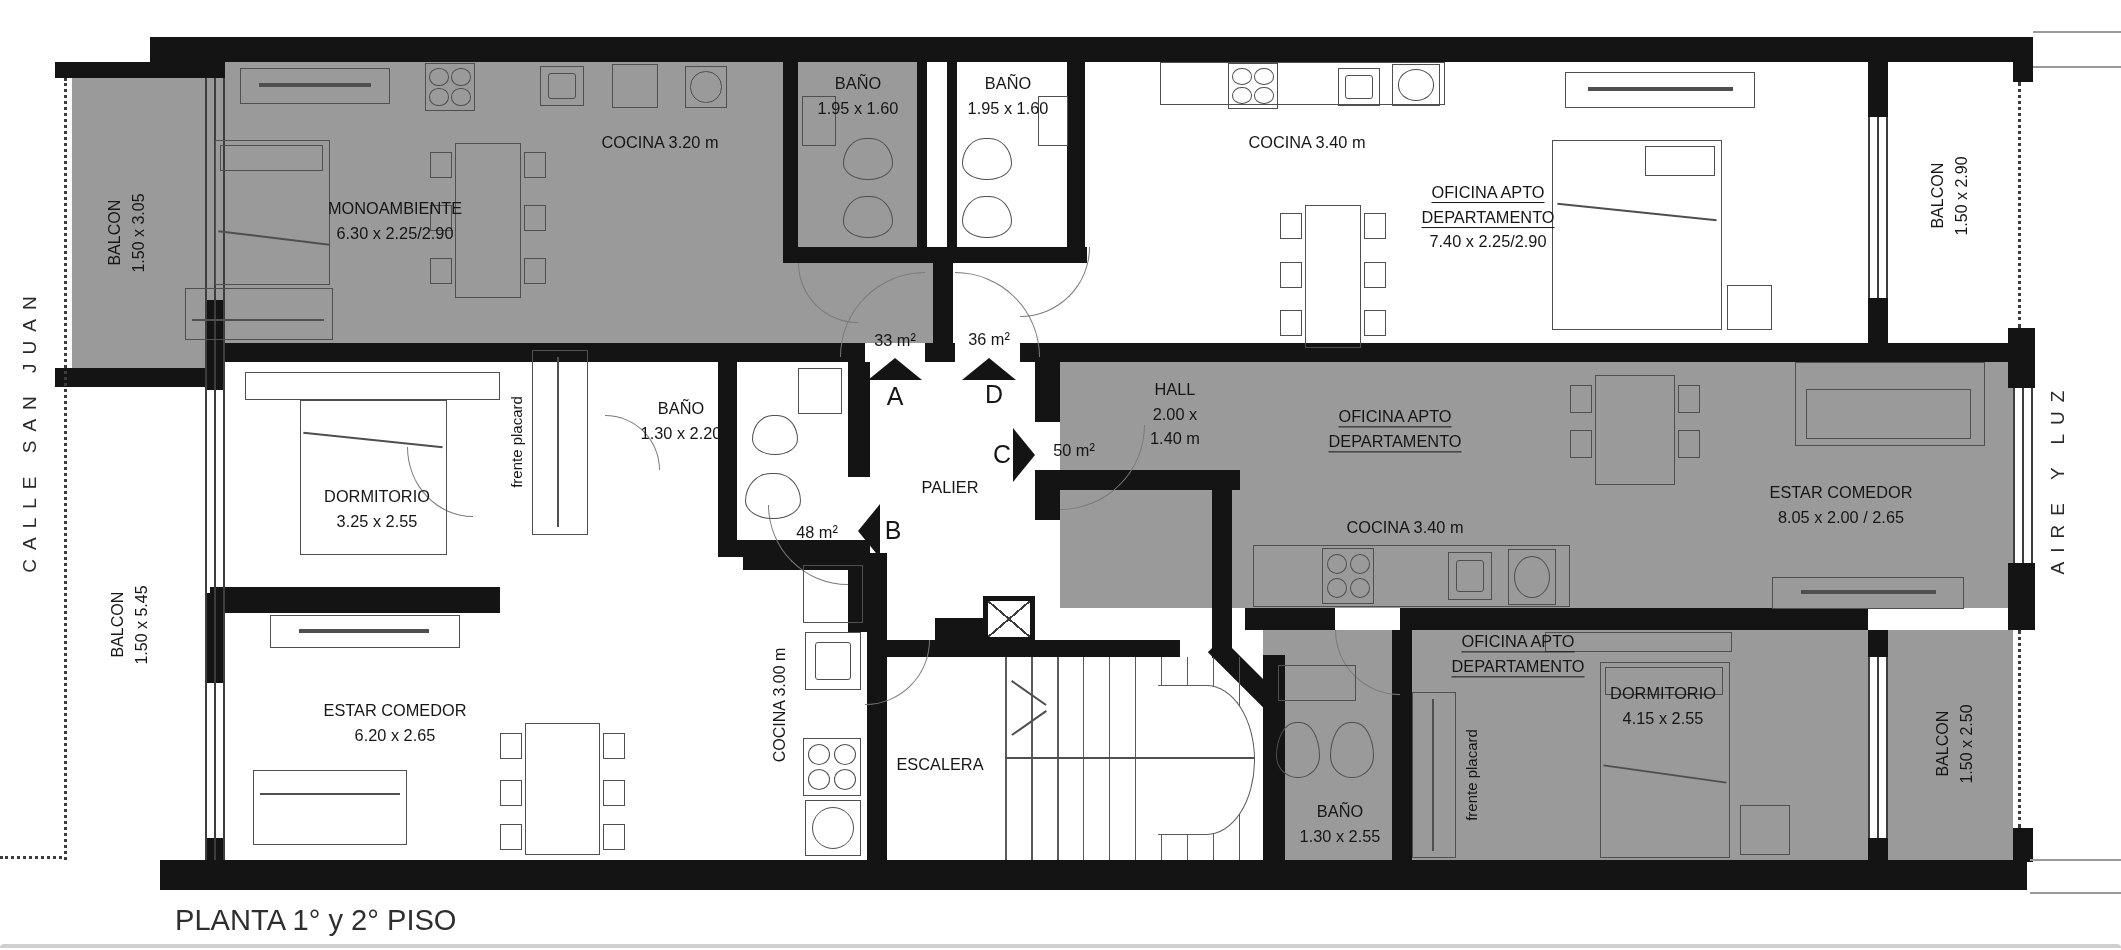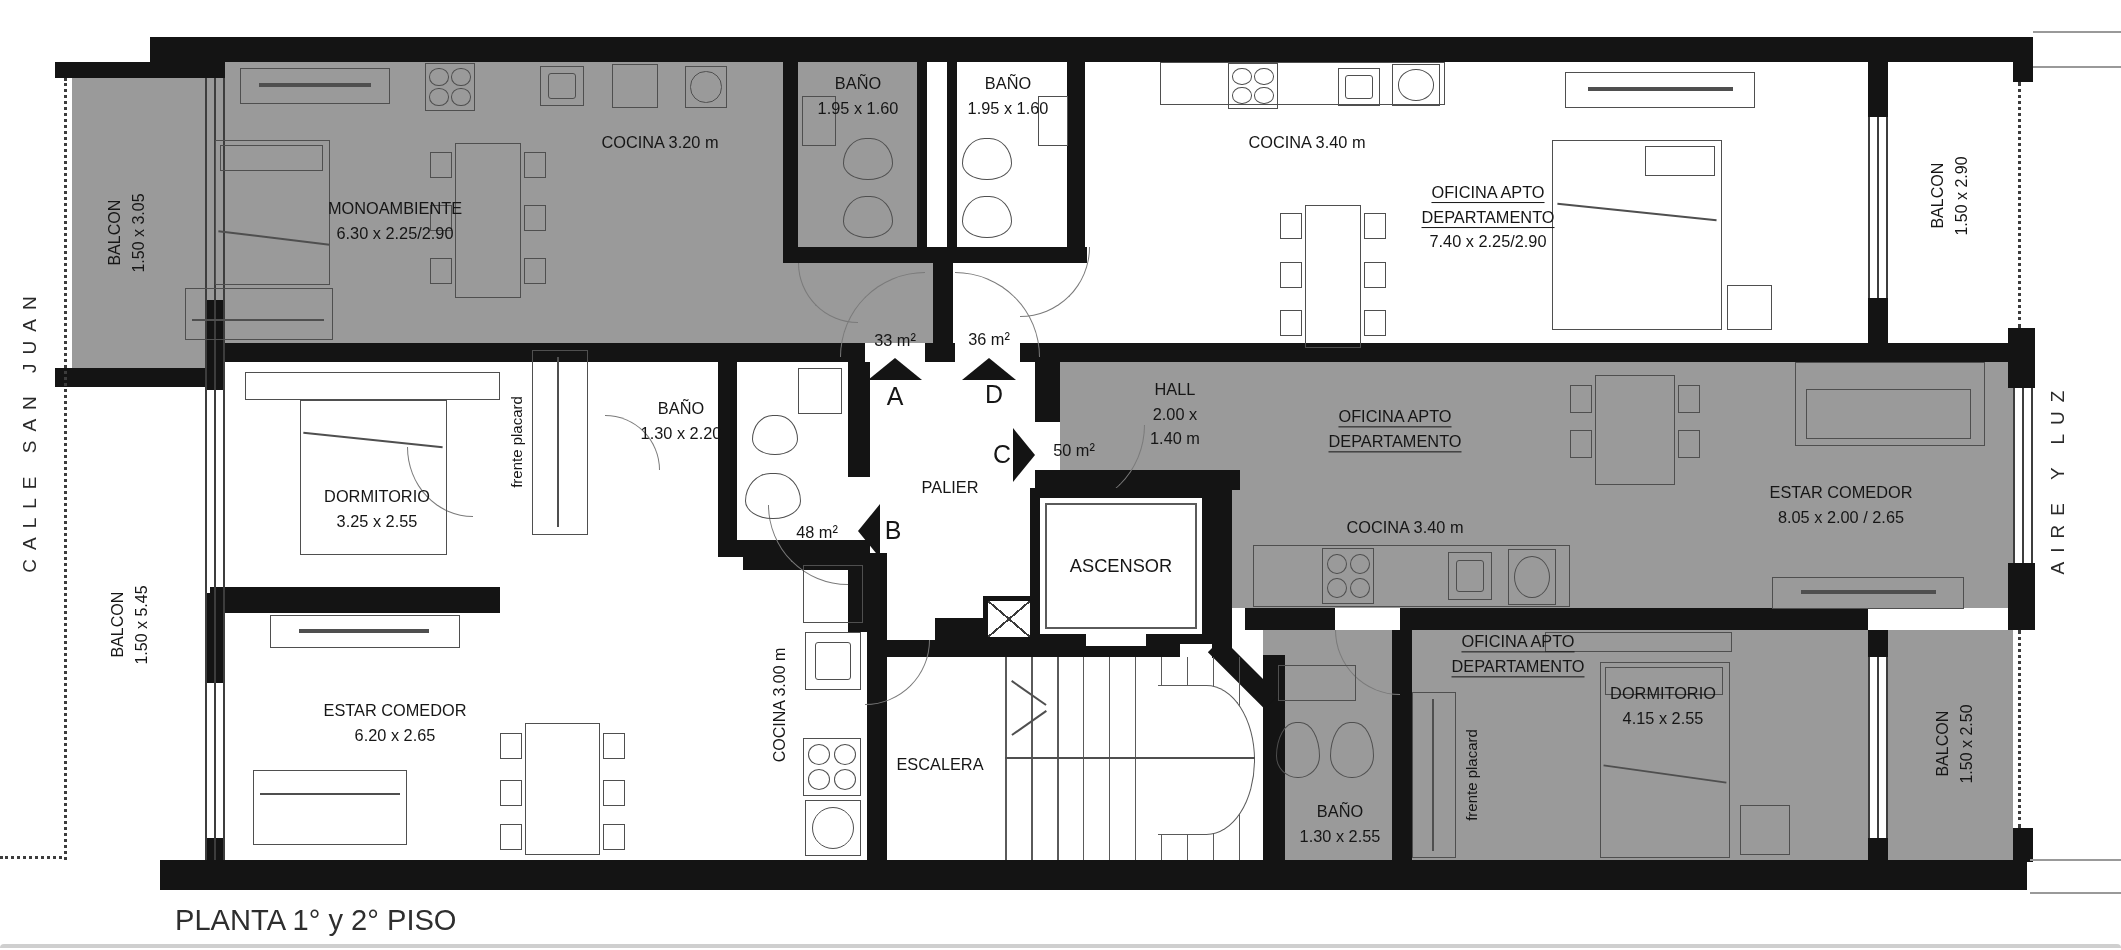--- a/index.html
+++ b/index.html
@@ -281,25 +281,20 @@
 
   <div>
     <div class="stairs" style="left:1005px;top:657px;width:248px;height:203px;"></div>
     <div class="uturn" style="left:1158px;top:685px;width:97px;height:150px;background:#fff;"></div>
     <div class="fi" style="left:1005px;top:757px;width:250px;height:2px;"></div>
     <div class="fi" style="left:1008px;top:692px;width:42px;height:1.5px;transform:rotate(35deg);"></div>
     <div class="fi" style="left:1008px;top:722px;width:42px;height:1.5px;transform:rotate(-35deg);"></div>
   </div>
 
   <div class="xbox" style="left:983px;top:596px;width:52px;height:46px;"></div>
-  <div style="position:absolute;left:1030px;top:488px;width:182px;height:156px;background:#fff;border:10px solid #141414;box-sizing:border-box;">
-    <div style="position:absolute;inset:5px;border:2px solid #5a5a5a;"></div>
-    <div class="lab" style="left:50%;top:50%;font-size:19px;">ASCENSOR</div>
-    <div style="position:absolute;left:46px;bottom:-12px;width:60px;height:12px;background:#fff;"></div>
-  </div>
 
   <div>
     <div class="lab" style="left:895px;top:341px;">33 m²</div>
     <div class="tri" style="left:868px;top:358px;border-left:27px solid transparent;border-right:27px solid transparent;border-bottom:22px solid #141414;"></div>
     <div class="lab letter" style="left:895px;top:397px;">A</div>
     <div class="lab" style="left:989px;top:340px;">36 m²</div>
     <div class="tri" style="left:962px;top:358px;border-left:27px solid transparent;border-right:27px solid transparent;border-bottom:22px solid #141414;"></div>
     <div class="lab letter" style="left:994px;top:395px;">D</div>
     <div class="lab letter" style="left:1002px;top:455px;">C</div>
     <div class="tri" style="left:1013px;top:428px;border-top:27px solid transparent;border-bottom:27px solid transparent;border-left:22px solid #141414;"></div>

